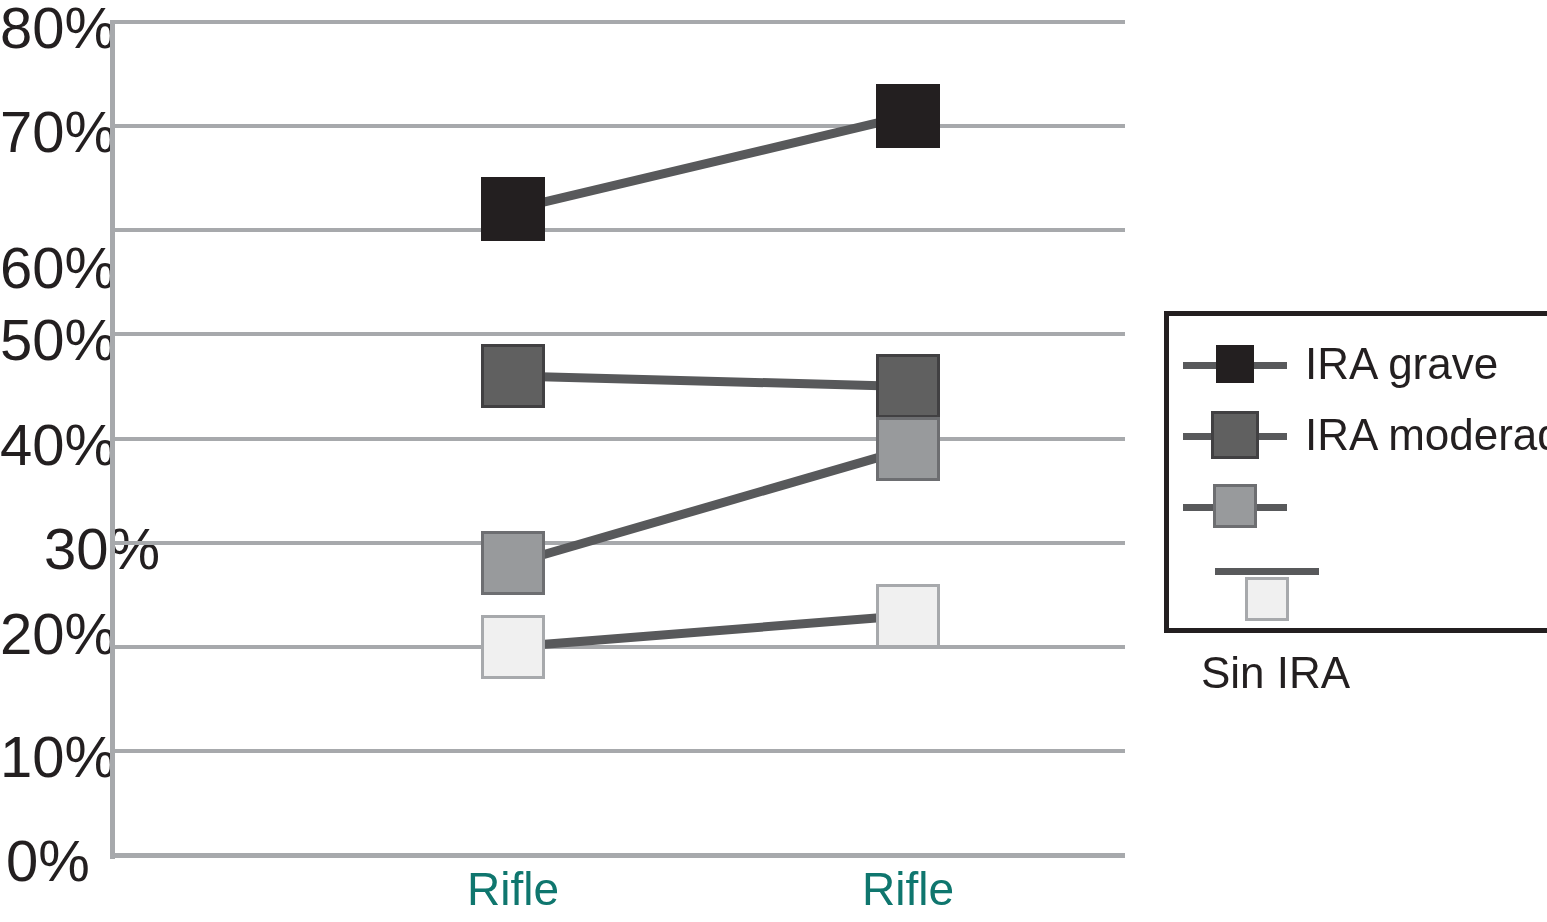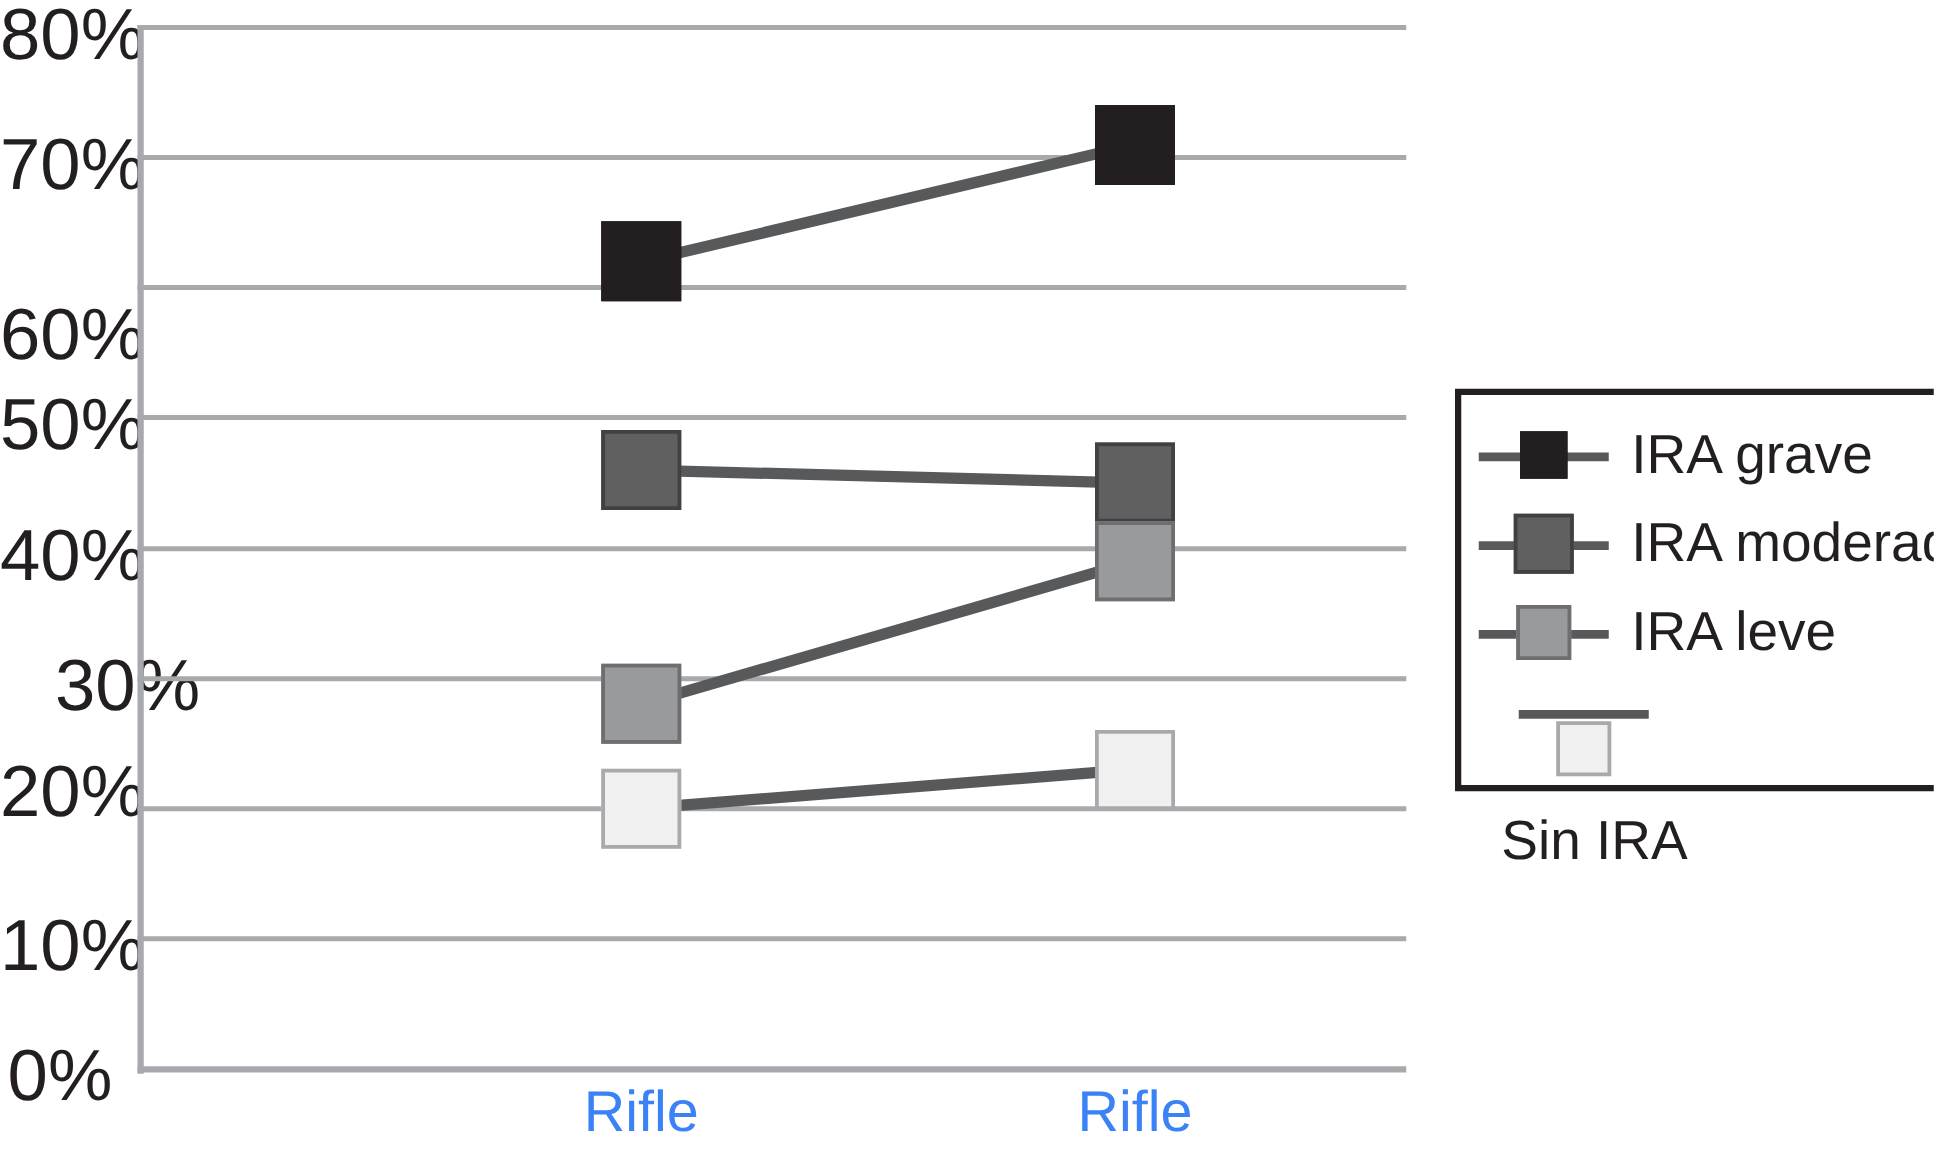--- a/index.html
+++ b/index.html
@@ -85,21 +85,21 @@
   .marker.medium  { background: #989a9c; border-color: #6d6e71; }
   .marker.light   { background: #f0f0f0; border-color: #a7a9ac; }
 
   
   .xtick {
     position: absolute;
     top: 866px;
     font-size: 46px;
     line-height: 1;
     text-align: center;
-    color: #3b82f6;
+    color: #0f766e;
     white-space: nowrap;
   }
 
   
   #legend {
     position: absolute;
     left: 1140px;
     top: 311px;
     width: 397px;
     height: 322px;
@@ -216,21 +216,20 @@
           <div class="lline"></div>
           <div class="lbox dark" style="width: 48px; height: 48px;"></div>
         </div>
         <span class="legend-label">IRA moderada</span>
       </div>
       <div class="legend-row" style="top: 160px;">
         <div class="legend-sample">
           <div class="lline"></div>
           <div class="lbox medium" style="width: 44px; height: 44px;"></div>
         </div>
-        <span class="legend-label">IRA leve</span>
       </div>
       <div class="legend-row" style="top: 231px; flex-direction: column;">
         <div class="legend-sample">
           <div class="lline"></div>
           <div class="lbox light" style="width: 44px; height: 44px;"></div>
         </div>
         <span class="legend-label">Sin IRA</span>
       </div>
     </div>
 

